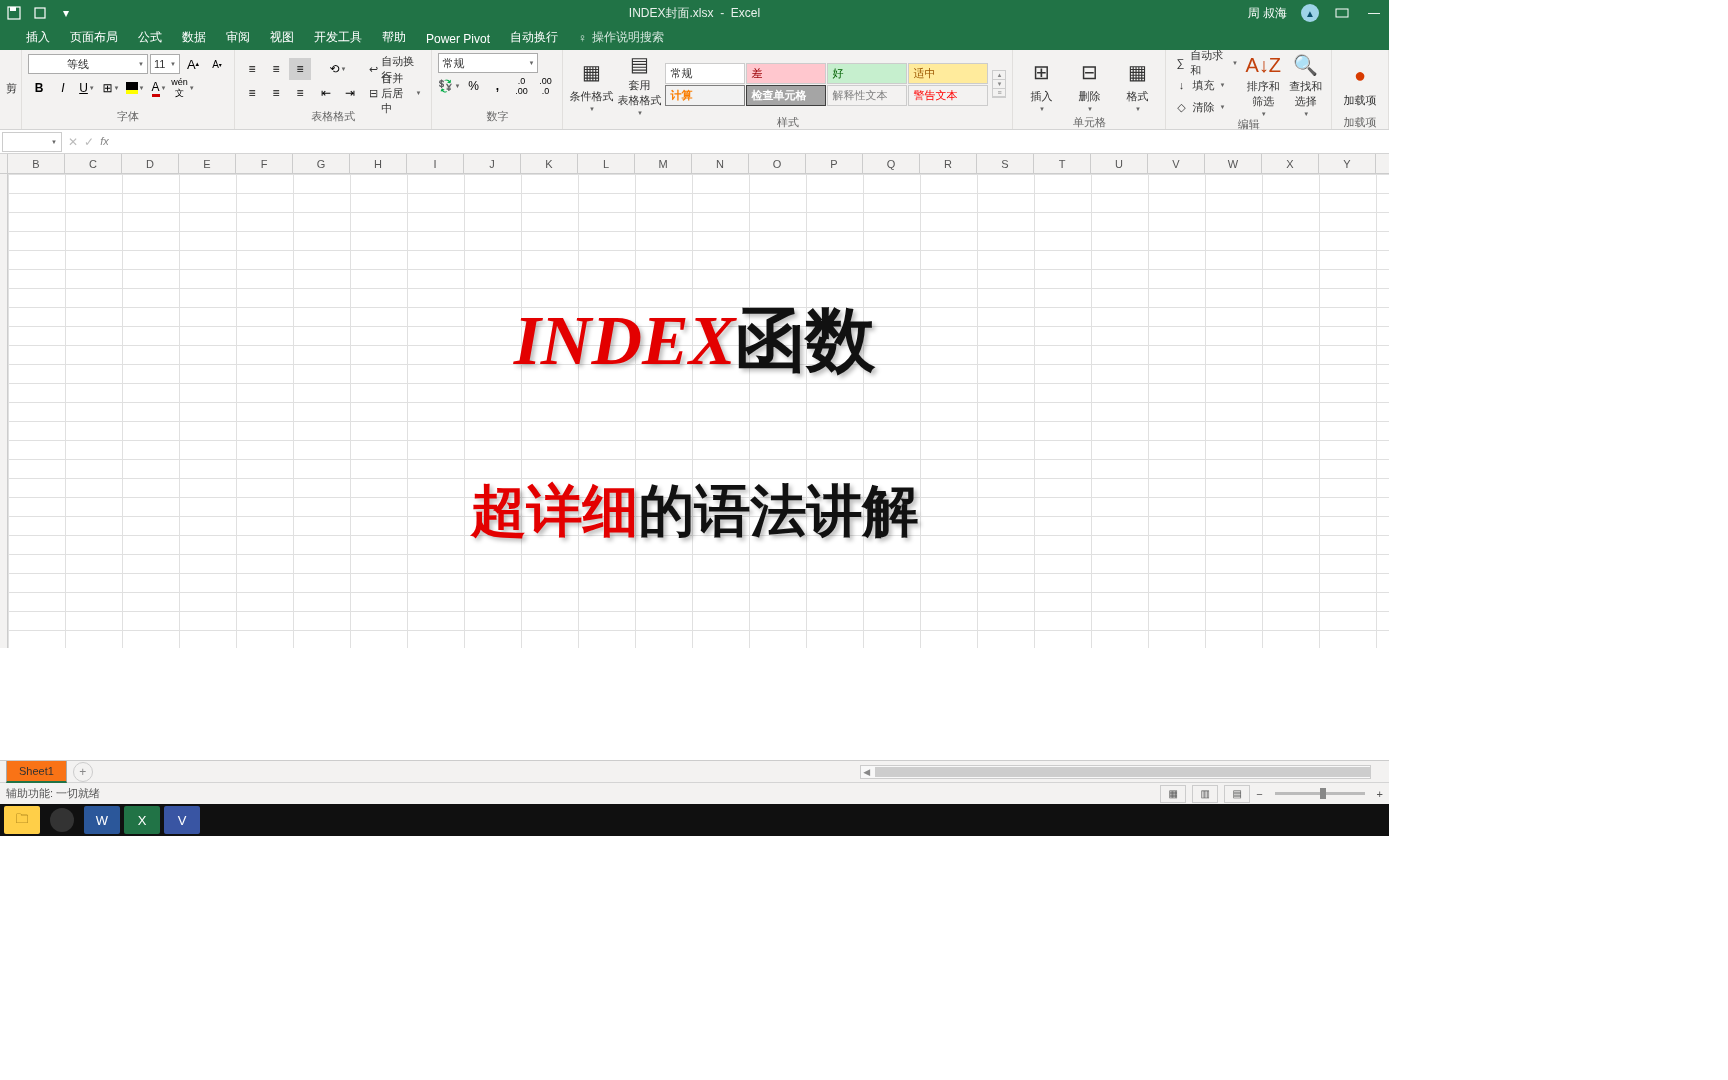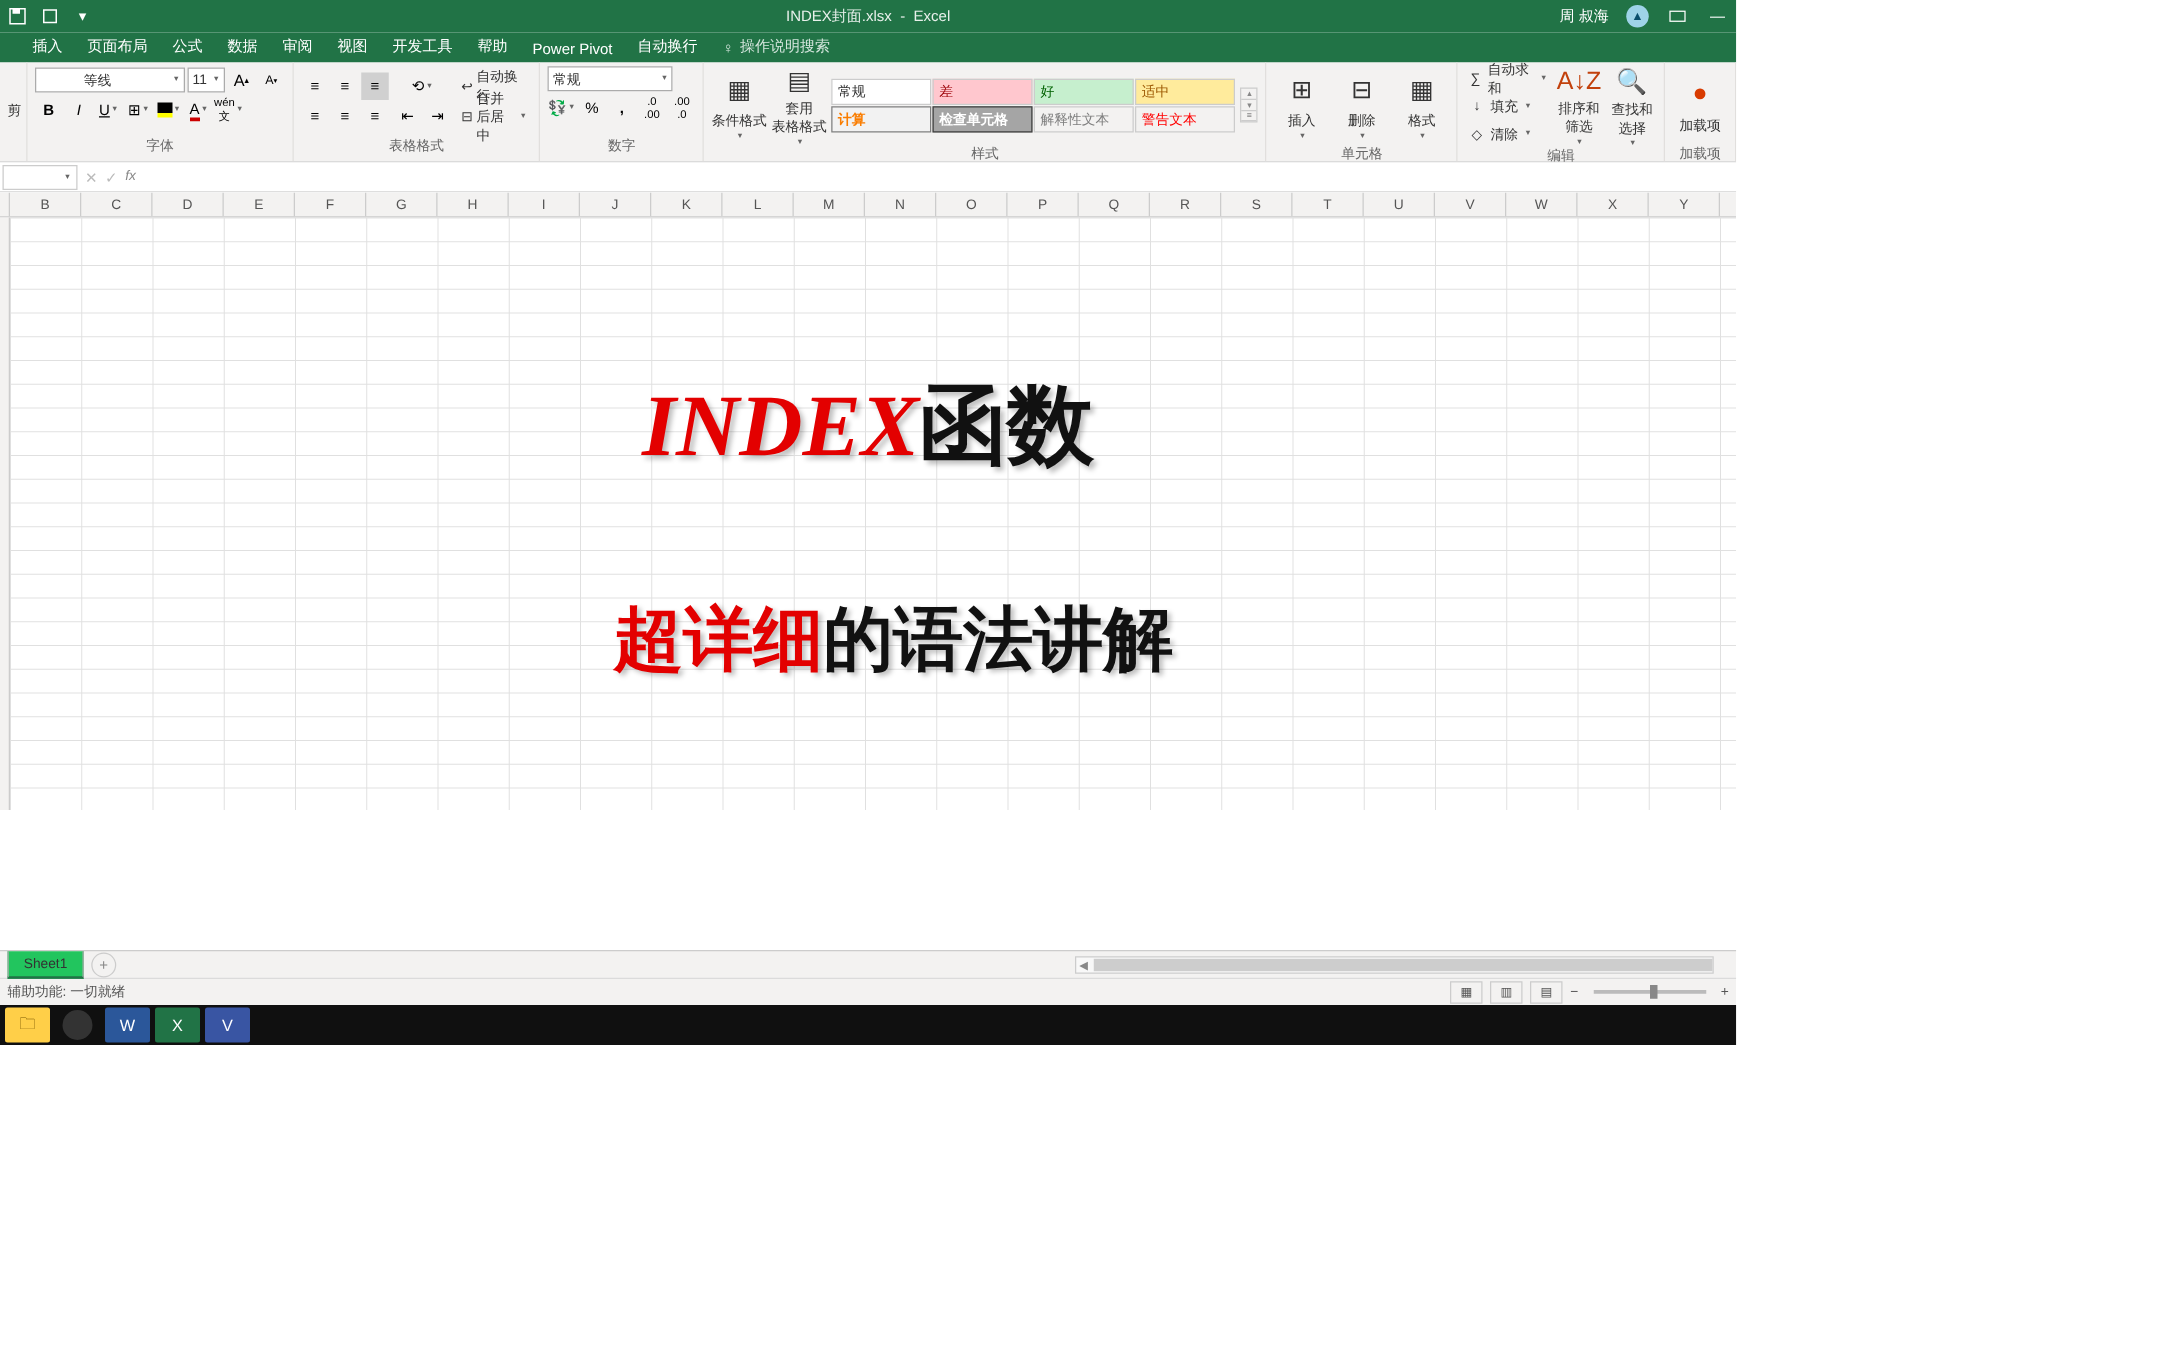--- a/index.html
+++ b/index.html
@@ -66,28 +66,28 @@
 .corner { width: 8px; border-right: 1px solid #ccc; }
 .ch { border-right: 1px solid #ccc; text-align: center; font-size: 11px; color: #555; display: flex; align-items: center; justify-content: center; }
 .grid-body { position: relative; height: 474px; }
 .gridlines { position: absolute; inset: 0; background-image:
   linear-gradient(to right, #e0e0e0 1px, transparent 1px),
   linear-gradient(to bottom, #e0e0e0 1px, transparent 1px);
   background-size: 57px 19px; background-position: 8px 0; }
 .row-nums-stub { position: absolute; left: 0; top: 0; bottom: 0; width: 8px; background: #f3f2f1; border-right: 1px solid #ccc; }
 .overlay-text { position: absolute; left: 50%; transform: translateX(-50%); font-family: "SimHei","Microsoft YaHei",serif; font-weight: bold; text-shadow: 3px 3px 4px rgba(0,0,0,0.25); white-space: nowrap; }
 .title1 { top: 120px; font-size: 70px; }
-.title2 { top: 300px; font-size: 56px; margin-left: 20px; }
+.title2 { top: 300px; font-size: 56px; }
 .red { color: #e30000; }
 .black { color: #111; }
 .italic-serif { font-family: "Times New Roman", serif; font-style: italic; }
 
 
 .sheet-tabs { height: 22px; border-top: 1px solid #ccc; display: flex; align-items: center; background: #f3f2f1; position: relative; }
-.sheet-tab { height: 22px; padding: 0 12px; background: #22c55e; border: 1px solid #aaa; border-top: none; border-bottom: 2px solid #217346; font-size: 11px; display: flex; align-items: center; margin-left: 6px; }
+.sheet-tab { height: 22px; padding: 0 12px; background: #f97316; border: 1px solid #aaa; border-top: none; border-bottom: 2px solid #217346; font-size: 11px; display: flex; align-items: center; margin-left: 6px; }
 .add-sheet { width: 20px; height: 20px; border: 1px solid #ccc; border-radius: 50%; margin-left: 6px; font-size: 12px; display: flex; align-items: center; justify-content: center; color: #888; }
 .hscroll { position: absolute; right: 18px; left: 860px; height: 14px; top: 4px; border: 1px solid #ccc; background: #f8f8f8; display: flex; align-items: center; }
 .hscroll .arr { width: 14px; text-align: center; font-size: 9px; color: #888; }
 .hscroll .thumb { width: 600px; height: 10px; background: #cdcdcd; margin-left: 2px; }
 
 
 .status-bar { height: 22px; background: #f3f2f1; border-top: 1px solid #d4d4d4; display: flex; align-items: center; justify-content: space-between; font-size: 11px; padding: 0 6px; color: #555; }
 .view-btns { display: flex; align-items: center; gap: 6px; }
 .view-btn { width: 26px; height: 18px; border: 1px solid #ccc; display: flex; align-items: center; justify-content: center; font-size: 10px; }
 .zoom-slider { width: 90px; height: 3px; background: #bbb; position: relative; margin: 0 6px; }

